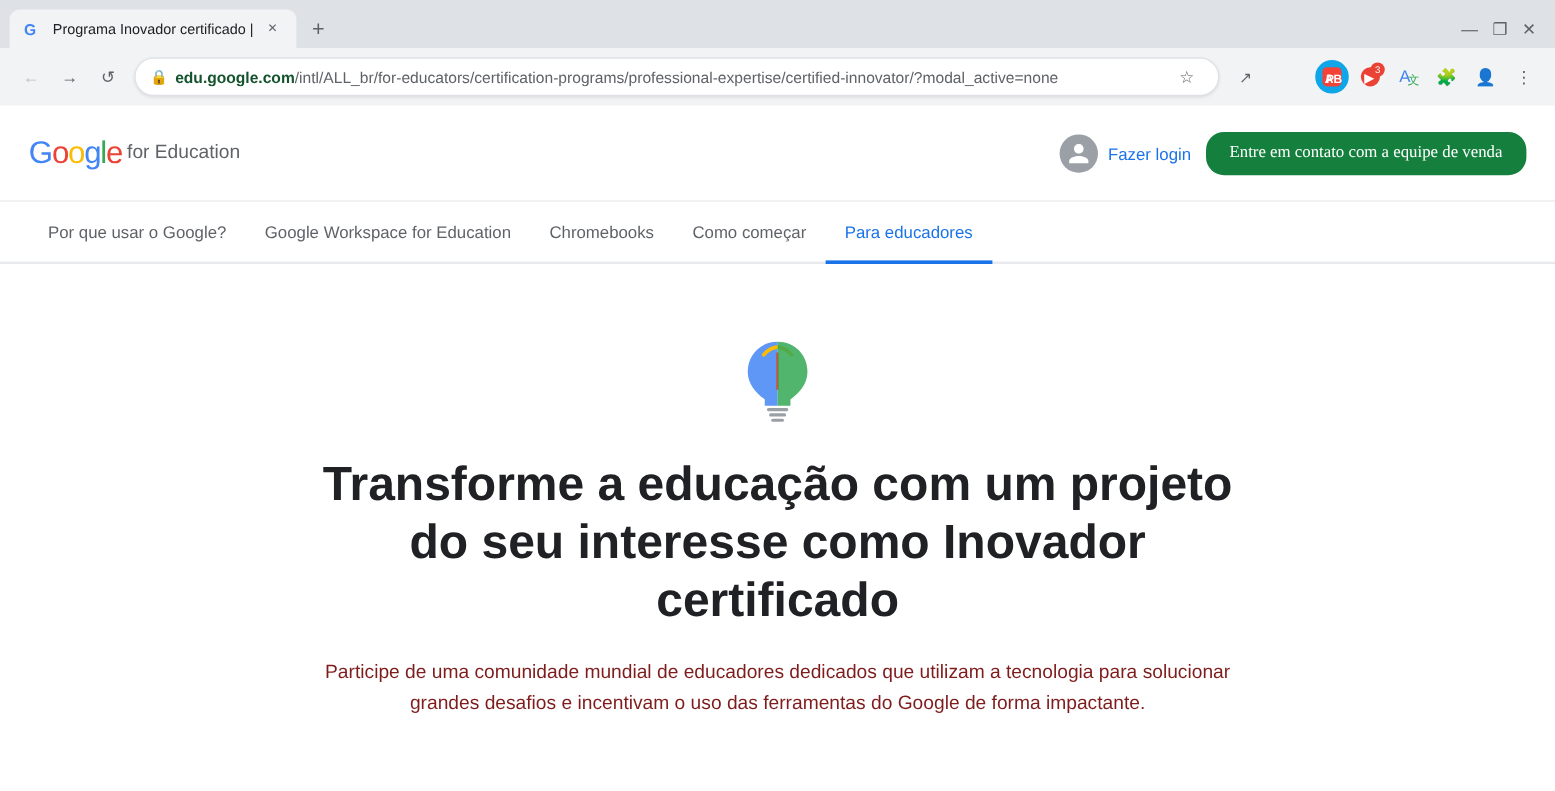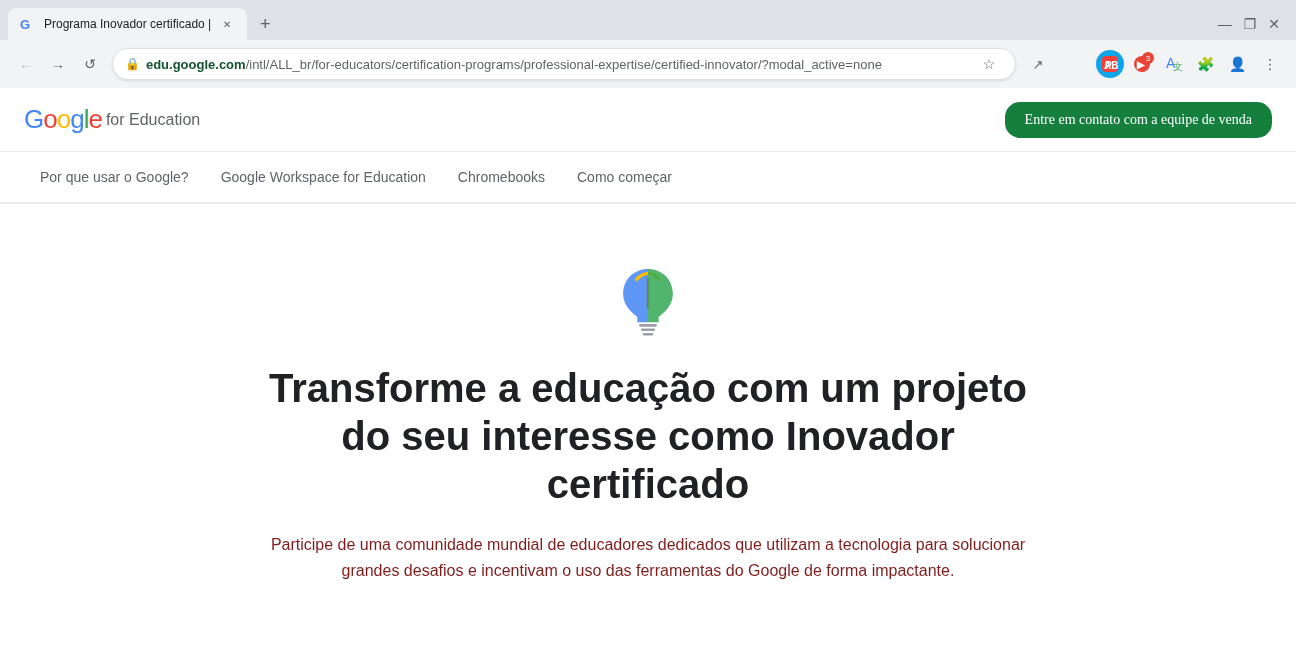--- a/index.html
+++ b/index.html
@@ -202,21 +202,21 @@
     .page-content {
       background: #fff;
       width: 1296px;
     }
 
     
     .site-header {
       display: flex;
       align-items: center;
       padding: 0 24px;
-      height: 64px;
+      height: 80px;
       border-bottom: 1px solid #e8eaed;
     }
 
     .logo-area {
       display: flex;
       align-items: center;
       gap: 0;
     }
 
     .google-logo {
@@ -417,29 +417,38 @@
 
   <header class="site-header">
     <div class="logo-area">
       <span class="google-logo">
         <span class="g-blue">G</span><span class="g-red">o</span><span class="g-yellow">o</span><span class="g-blue">g</span><span class="g-green">l</span><span class="g-red">e</span>
       </span>
       <span class="logo-suffix"> for Education</span>
     </div>
 
     <div class="header-actions">
+      <a class="login-btn">
+        <div class="account-icon">
+          <svg width="20" height="20" viewBox="0 0 24 24" fill="white">
+            <path d="M12 12c2.7 0 4.8-2.1 4.8-4.8S14.7 2.4 12 2.4 7.2 4.5 7.2 7.2 9.3 12 12 12zm0 2.4c-3.2 0-9.6 1.6-9.6 4.8v2.4h19.2v-2.4c0-3.2-6.4-4.8-9.6-4.8z"></path>
+          </svg>
+        </div>
+        <span>Fazer login</span>
+      </a>
       <div class="contact-btn">Entre em contato com a equipe de venda</div>
     </div>
   </header>
 
   <nav class="site-nav">
     <div class="nav-item">Por que usar o Google?</div>
     <div class="nav-item">Google Workspace for Education</div>
     <div class="nav-item">Chromebooks</div>
     <div class="nav-item">Como começar</div>
+    <div class="nav-item active">Para educadores</div>
   </nav>
 
   <section class="hero">
 
     <svg class="hero-icon" viewBox="0 0 80 90" xmlns="http://www.w3.org/2000/svg">
 
       <path d="M40 10 C24 10 12 22 12 38 C12 50 20 58 28 64 L28 72 L52 72 L52 64 C60 58 68 50 68 38 C68 22 56 10 40 10 Z" fill="none" stroke="none"></path>
 
       <path d="M40 10 C24 10 12 22 12 38 C12 50 20 58 28 64 L28 70 L40 70 L40 10 Z" fill="#4285F4" opacity="0.85"></path>
 

